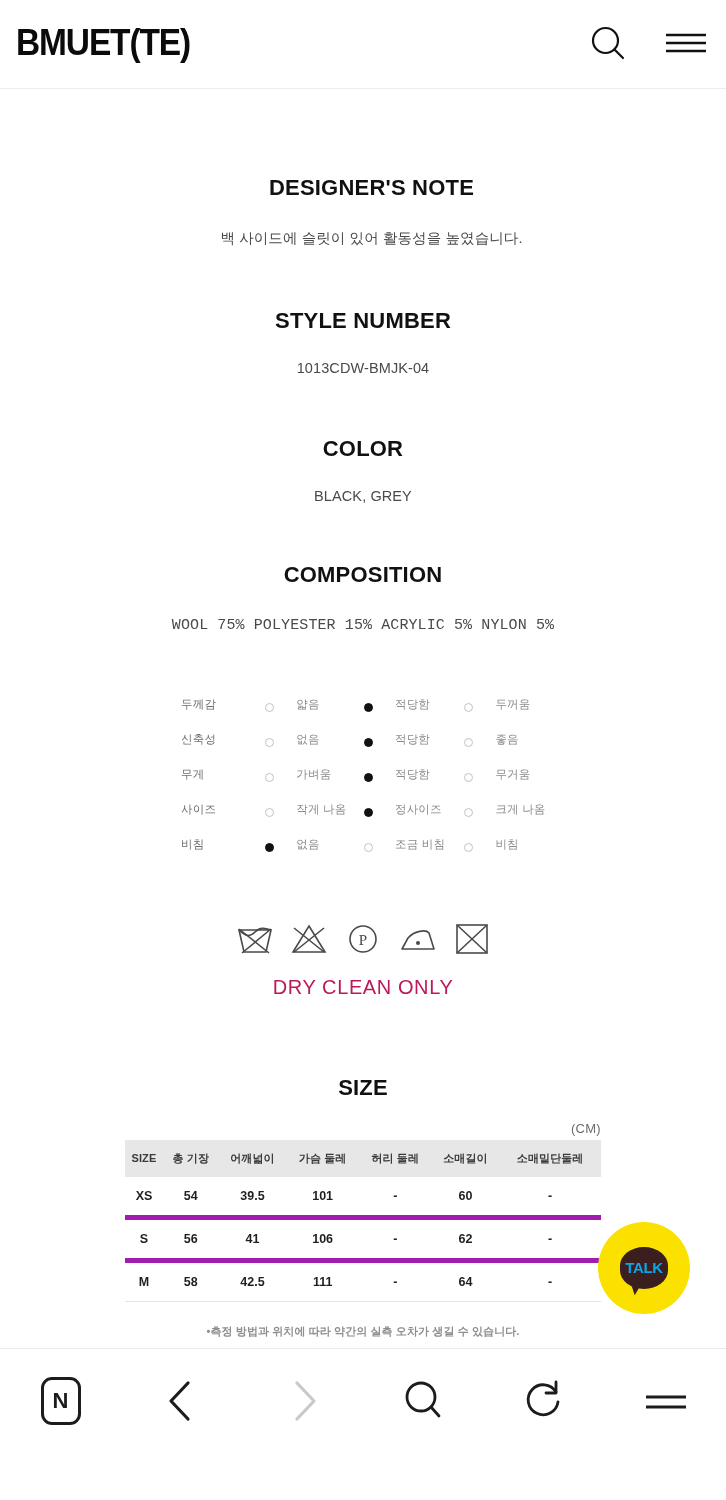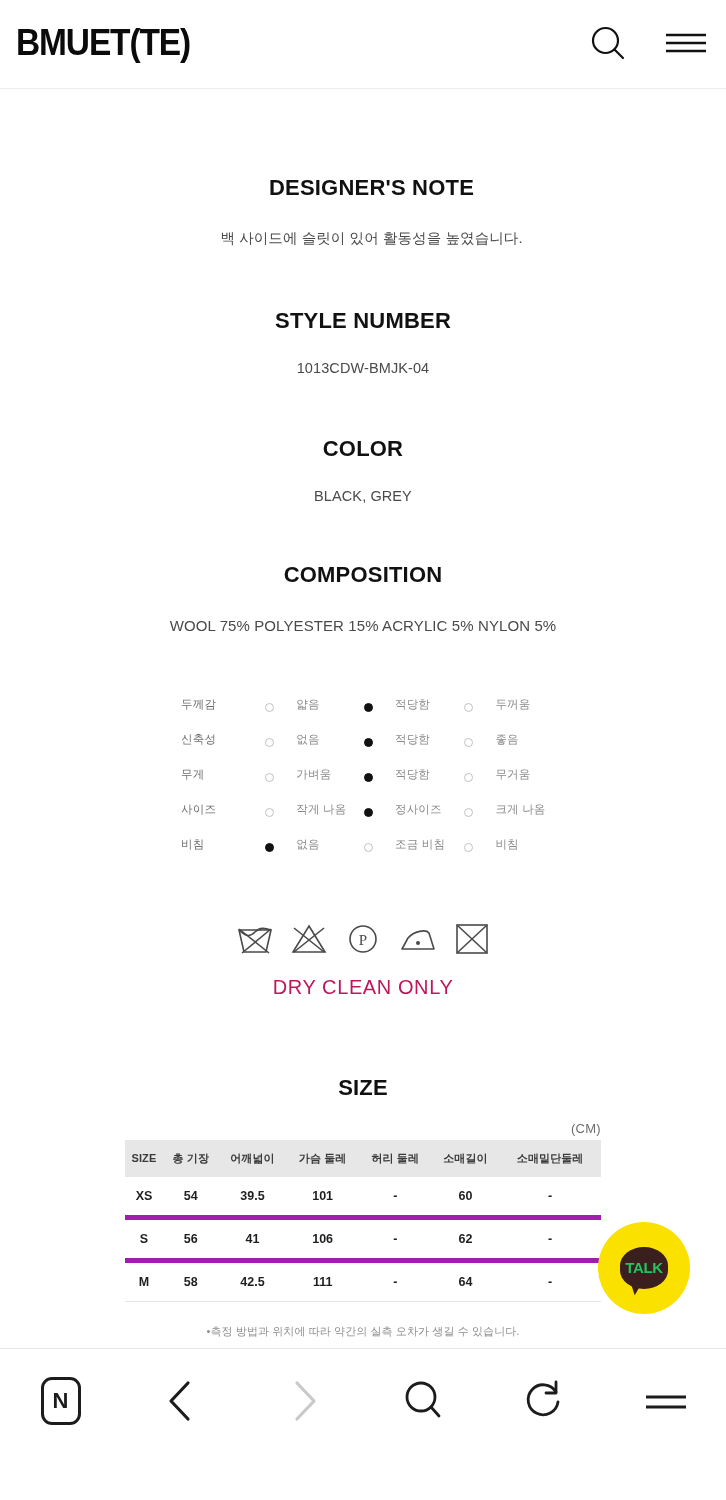--- a/index.html
+++ b/index.html
@@ -75,21 +75,21 @@
     line-height: 1.65;
     letter-spacing: 0.1px;
   }
   .block-designer { padding-top: 86px; padding-left: 17px; }
   .block-designer .sec-sub { margin-top: 26px; }
   .block-style { padding-top: 57px; }
   .block-style .sec-sub { margin-top: 23px; }
   .block-color { padding-top: 55px; }
   .block-color .sec-sub { margin-top: 23px; }
   .block-comp { padding-top: 53px; }
-  .block-comp .sec-sub { margin-top: 26px; font-size: 15px; }
+  .block-comp .sec-sub { margin-top: 26px; font-size: 15px; font-family: Liberation Mono, monospace; }
 
   
   .attrs {
     margin: 48px auto 0;
     width: 400px;
     text-align: left;
   }
   .attr-row {
     display: flex;
     align-items: center;
@@ -176,20 +176,21 @@
     font-size: 12.5px;
     border-bottom: 5px solid #a21caf;
   }
   table.size-table tbody tr:last-child td { border-bottom: 1px solid #e4e4e4; }
   .size-note {
     margin-top: 22px;
     font-size: 11px;
     color: #8e8e8e;
     text-align: center;
     letter-spacing: 0.1px;
+    font-weight: bold;
   }
 
   
   .kakao-btn {
     position: absolute;
     left: 598px;
     top: 1222px;
     width: 92px; height: 92px;
     border-radius: 50%;
     background: #FAE100;
@@ -212,21 +213,21 @@
     content: "";
     position: absolute;
     bottom: -6px; left: 9px;
     width: 0; height: 0;
     border-left: 7px solid transparent;
     border-right: 4px solid transparent;
     border-top: 12px solid #3B1E1E;
     transform: rotate(12deg);
   }
   .kakao-bubble span {
-    color: #22c55e;
+    color: #0ea5e9;
     font-size: 15px;
     font-weight: 700;
     letter-spacing: -0.3px;
     transform: translateY(-1px);
   }
 
   
   .bottom-bar {
     position: absolute;
     left: 0; bottom: 0;

